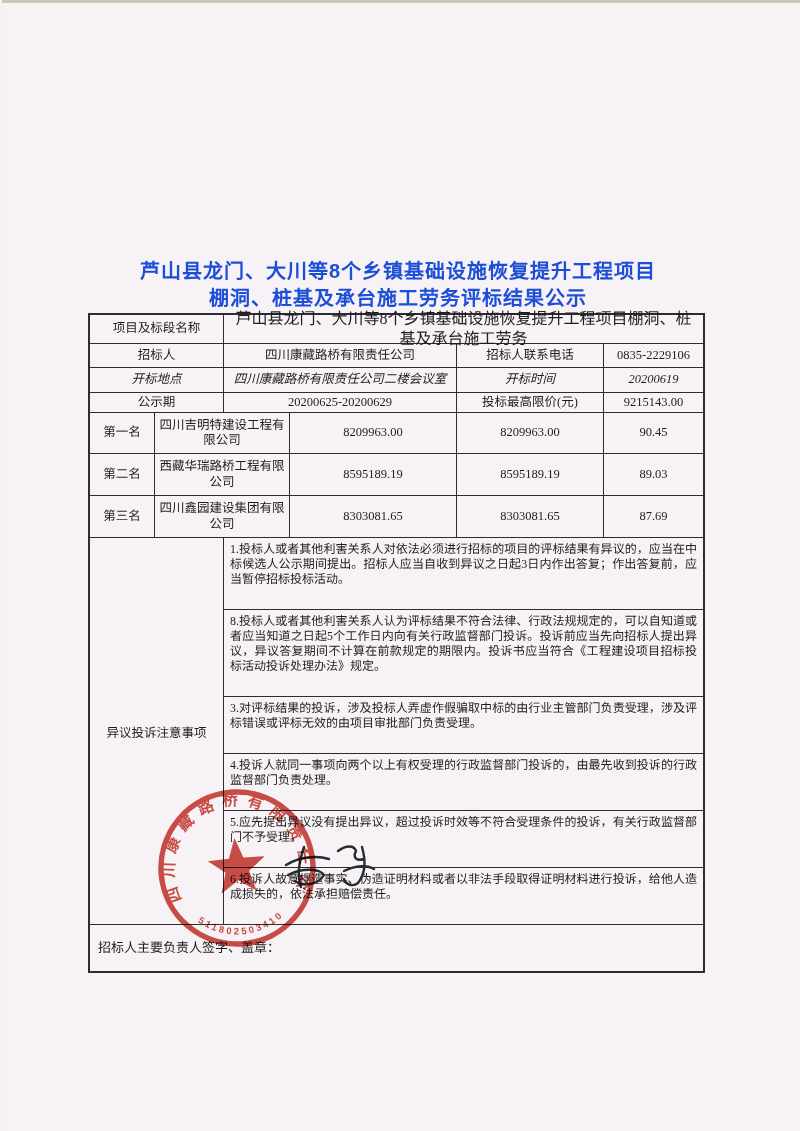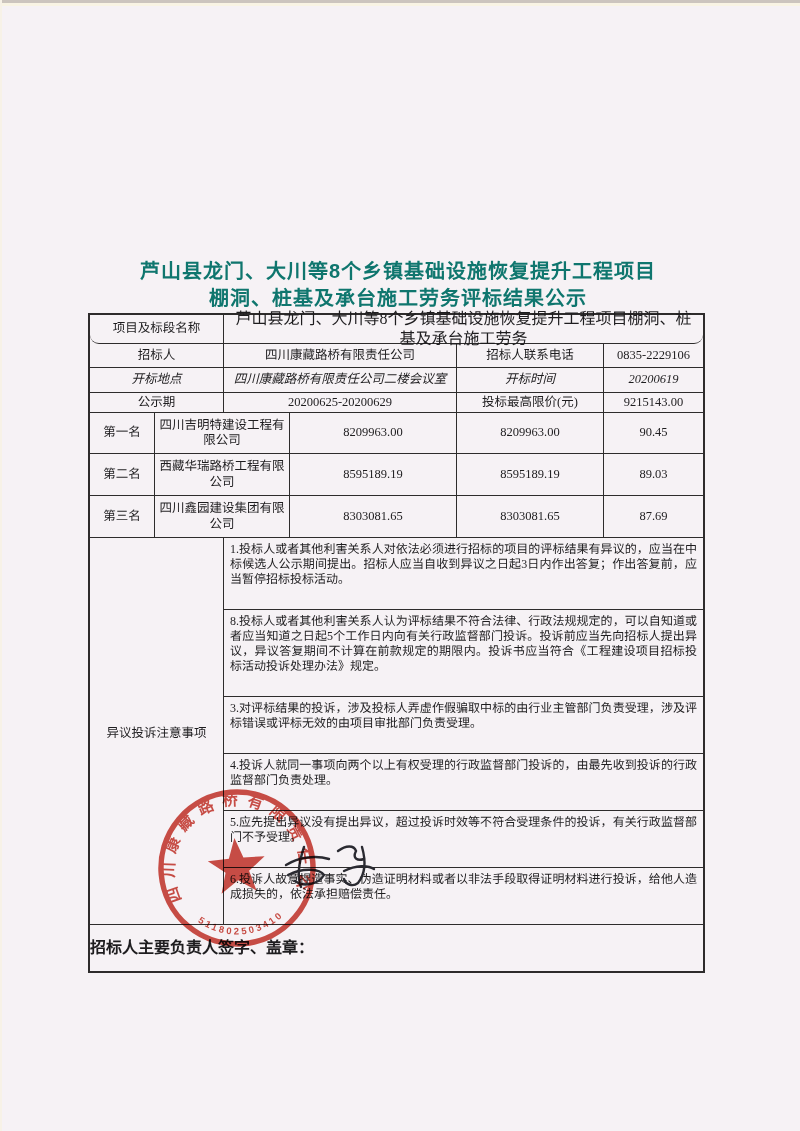--- a/index.html
+++ b/index.html
@@ -9,21 +9,21 @@
     font-family:"Liberation Serif","DejaVu Serif",serif;
     color:#1e1d1f;
   }
   .edge-top{position:absolute;top:0;left:0;right:0;height:3px;background:#ccc5be;}
   .edge-top2{position:absolute;top:3px;left:0;right:0;height:3px;background:#f9f4e4;}
   .edge-left{position:absolute;top:0;left:0;bottom:0;width:2px;background:#f7f2e7;}
 
   .doc-title{
     position:absolute;top:258px;left:88px;width:620px;
     text-align:center;font-family:"Liberation Sans","DejaVu Sans",sans-serif;
-    font-weight:700;font-size:20px;line-height:27px;color:#0f766e;letter-spacing:1px;
+    font-weight:700;font-size:20px;line-height:27px;color:#1d4ed8;letter-spacing:1px;
   }
 
   .tbl{
     position:absolute;left:88px;top:313px;width:617px;
     border:2px solid #2e2c2c;background:transparent;
     box-sizing:border-box;
   }
   .row{display:flex;border-bottom:1.5px solid #2e2c2c;box-sizing:border-box;}
   .row.last{border-bottom:none;}
   .cell{
@@ -31,41 +31,41 @@
     display:flex;align-items:center;justify-content:center;
     text-align:center;padding:1px 4px;font-size:12.5px;line-height:1.22;
   }
   .cell.end{border-right:none;}
   
   .c-lab{width:134px;flex:none;}
   .c-val{width:233px;flex:none;}
   .c-lab2{width:147px;flex:none;}
   .c-val2{flex:1;}
   .c-wide{flex:1;}
-  .r1{height:29px;border-radius:9px;} .r2{height:24px;} .r3{height:25px;font-style:italic;} .r4{height:20px;}
+  .r1{height:29px;} .r2{height:24px;} .r3{height:25px;font-style:italic;} .r4{height:20px;}
   .rh{height:40px;} .rc1{height:41px;} .rc2{height:42px;} .rc3{height:42px;}
   
   .a1{width:65px;flex:none;}
   .a2{width:135px;flex:none;}
   .a3{width:167px;flex:none;}
   .a4{width:147px;flex:none;}
   .a5{flex:1;}
   .rank-h{font-size:11.5px;padding:1px 2px;}
   
   .notes-label{width:134px;flex:none;border-right:1.5px solid #2e2c2c;
     display:flex;align-items:center;justify-content:center;font-size:12.5px;box-sizing:border-box;}
   .notes-col{flex:1;display:flex;flex-direction:column;}
   .note{
     border-bottom:1.5px solid #2e2c2c;padding:4px 6px 22px;
     font-size:12px;line-height:15px;text-align:justify;box-sizing:border-box;
   }
   .note:last-child{border-bottom:none;}
   
   .r-foot{height:46px;}
-  .foot-cell{justify-content:flex-start;padding-left:0;font-size:16px;position:relative;font-weight:bold;}
+  .foot-cell{justify-content:flex-start;padding-left:8px;font-size:13px;position:relative;}
 
   .seal{
     position:absolute;left:152px;top:783px;width:170px;height:170px;
     mix-blend-mode:multiply;opacity:.88;pointer-events:none;
   }
   .signature{
     position:absolute;left:272px;top:832px;width:180px;height:70px;
     pointer-events:none;
   }
 </style>

